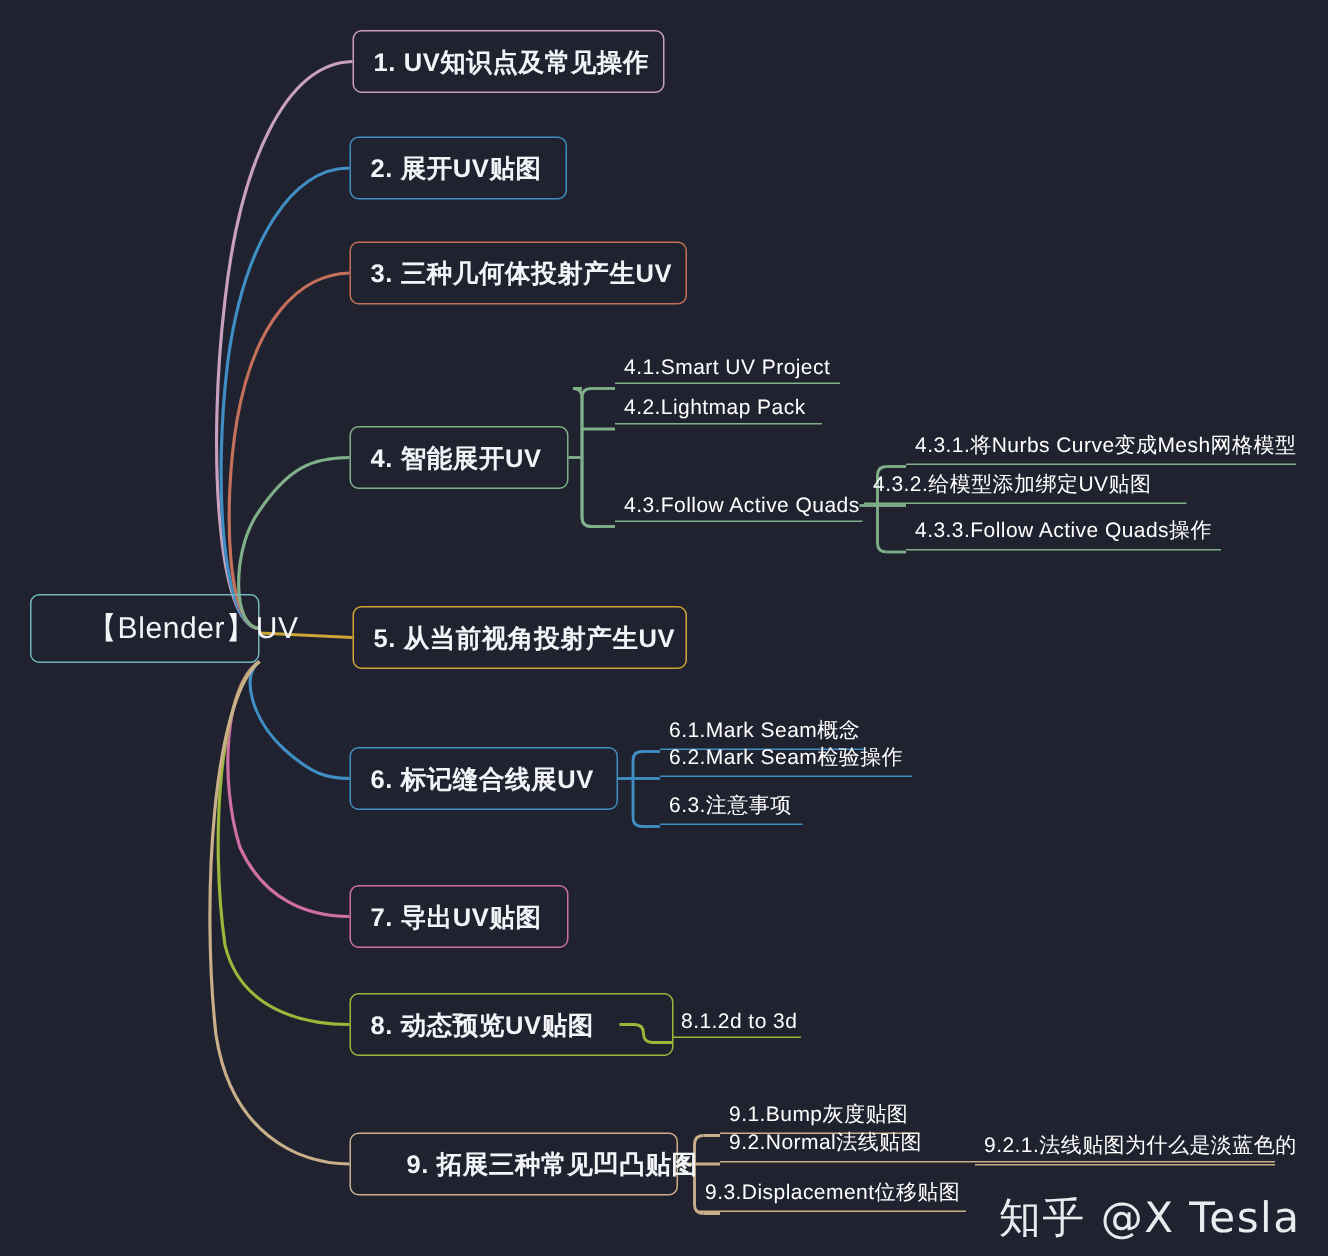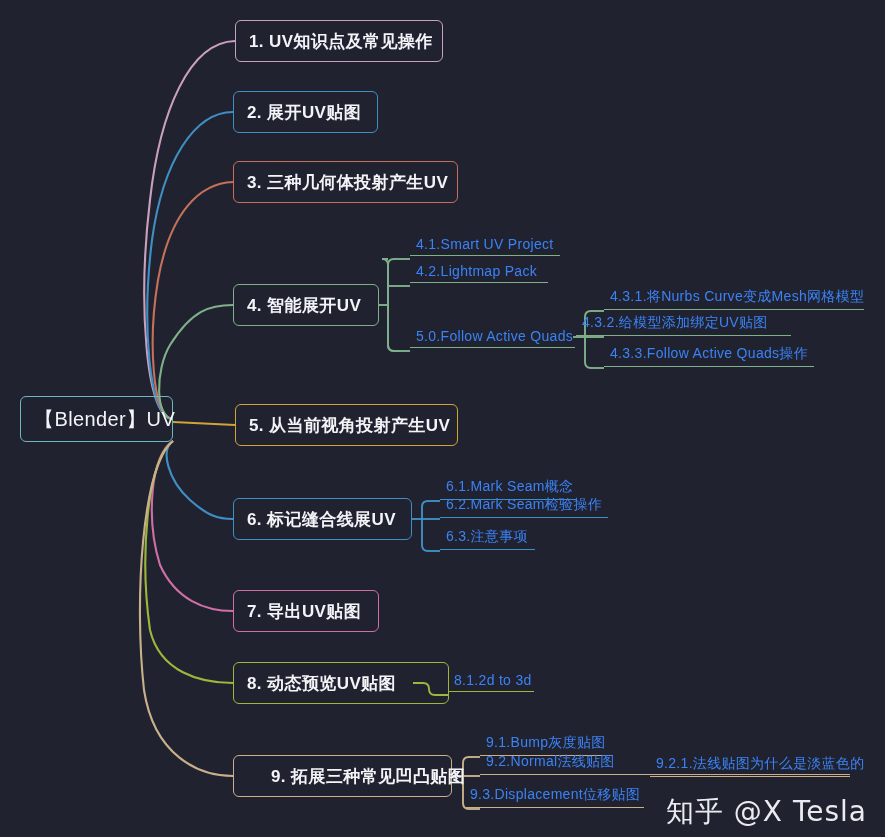--- a/index.html
+++ b/index.html
@@ -24,28 +24,29 @@
     color:#f2f4f8;
     white-space:nowrap;
     letter-spacing:.4px;
     text-align:center;
   }
   .node .txt{padding:0 13px;line-height:1;}
 
   .root{
     font-size:20px;font-weight:400;
     border-width:1.8px;
+    padding-left:24px;
   }
   .lvl1{font-size:17px;font-weight:600;}
 
   
   .leaf{
     position:absolute;
     box-sizing:border-box;
-    color:#3b82f6;
+    color:#ffffff;
     white-space:nowrap;
     font-size:14px;
     letter-spacing:.3px;
     padding:0 6px 3px 6px;
     display:flex;align-items:flex-end;
     border-bottom:1.6px solid #888;
   }
 
   .watermark{
     position:absolute;
@@ -150,21 +151,21 @@
     <span class="txt">9. 拓展三种常见凹凸贴图</span>
   </div>
 
   <div class="leaf" style="left:410px;top:236px;width:150px;border-bottom-color:#7fb08a;">
     <span>4.1.Smart UV Project</span>
   </div>
   <div class="leaf" style="left:410px;top:263px;width:138px;border-bottom-color:#7fb08a;">
     <span>4.2.Lightmap Pack</span>
   </div>
   <div class="leaf" style="left:410px;top:328px;width:165px;border-bottom-color:#7fb08a;">
-    <span>5.0.Follow Active Quads</span>
+    <span>4.3.Follow Active Quads</span>
   </div>
 
   <div class="leaf" style="left:604px;top:288px;width:260px;border-bottom-color:#7fb08a;">
     <span>4.3.1.将Nurbs Curve变成Mesh网格模型</span>
   </div>
   <div class="leaf" style="left:576px;top:314px;width:215px;border-bottom-color:#7fb08a;">
     <span>4.3.2.给模型添加绑定UV贴图</span>
   </div>
   <div class="leaf" style="left:604px;top:345px;width:210px;border-bottom-color:#7fb08a;">
     <span>4.3.3.Follow Active Quads操作</span>

